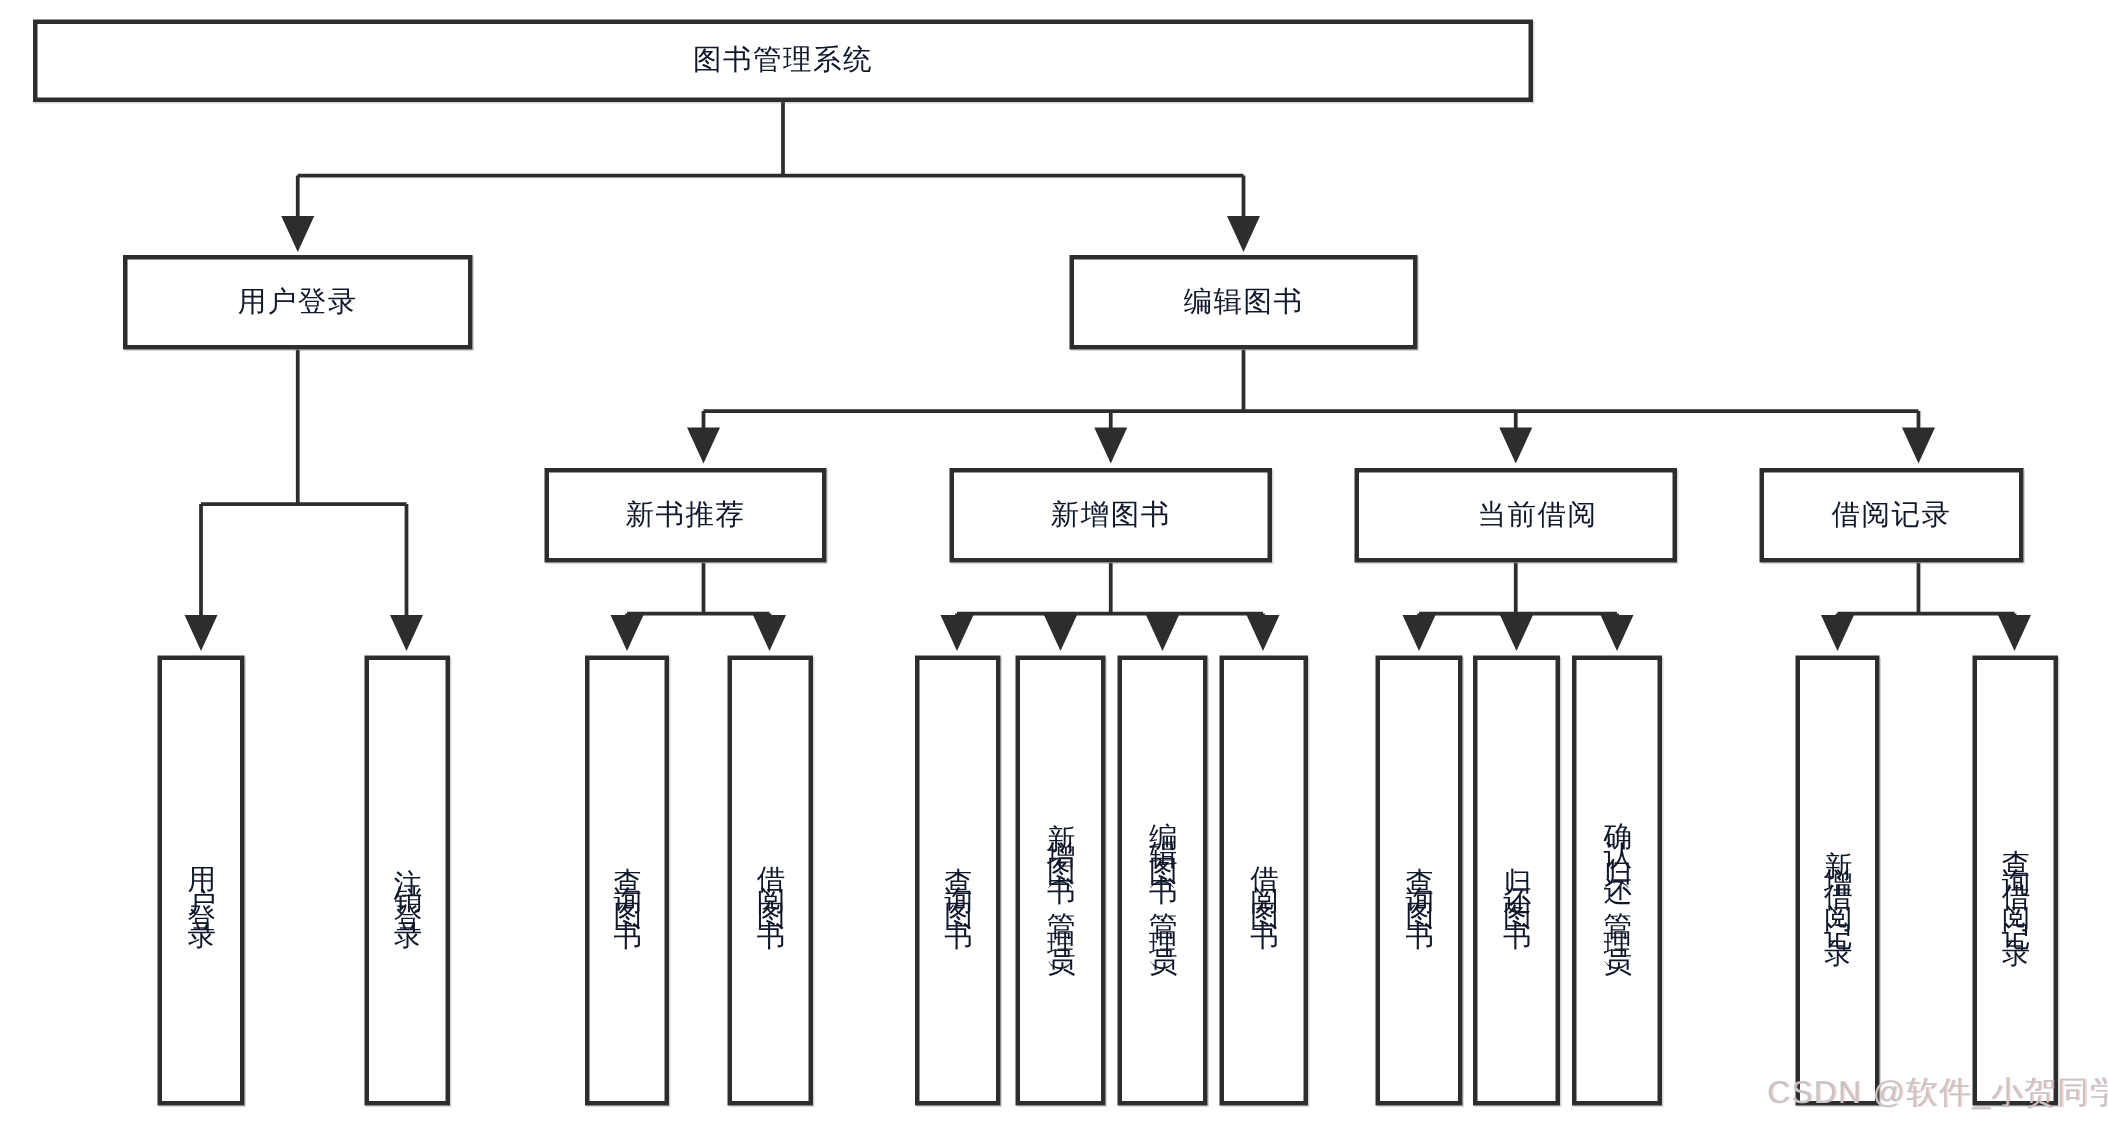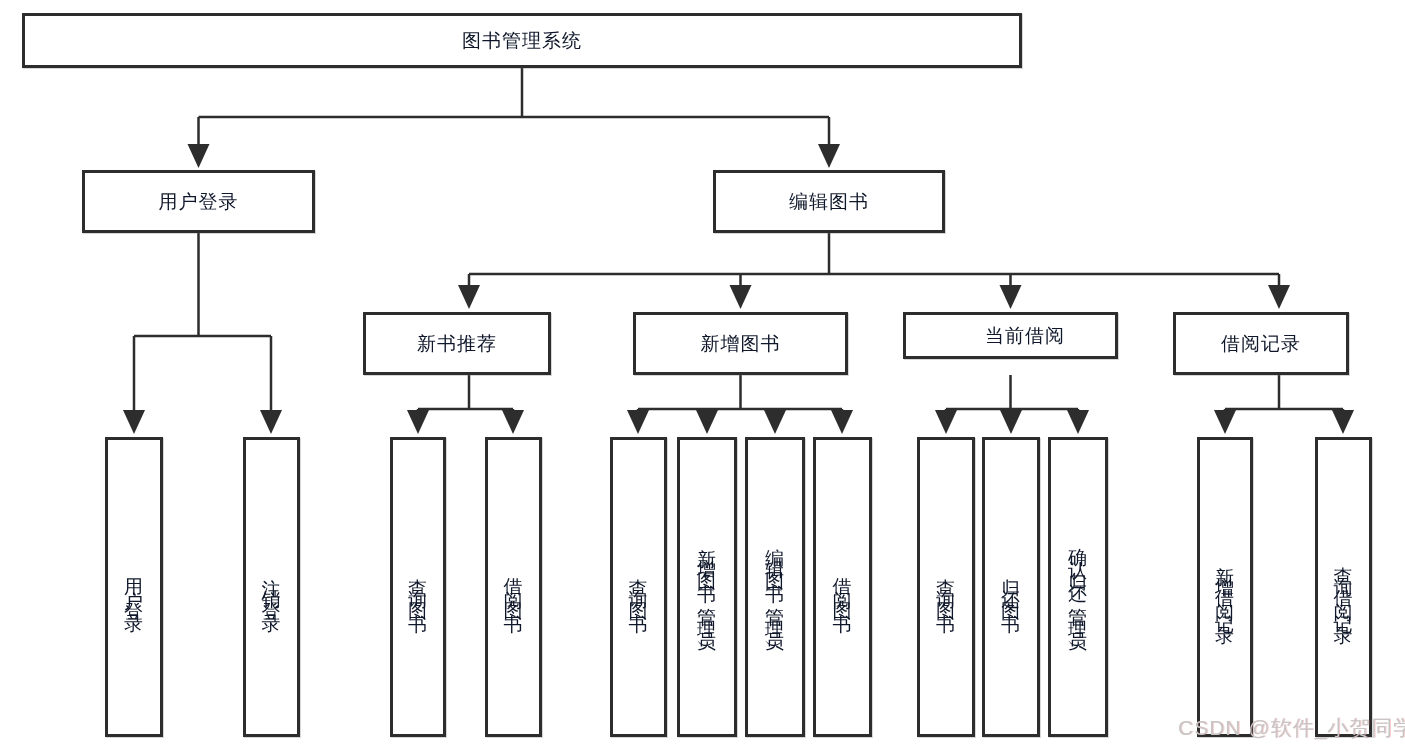--- a/index.html
+++ b/index.html
@@ -107,21 +107,21 @@
   <div class="box hbox" style="left:713px;top:170px;width:232px;height:63px;">
     <span>编辑图书</span>
   </div>
 
   <div class="box hbox" style="left:363px;top:312px;width:188px;height:63px;">
     <span>新书推荐</span>
   </div>
   <div class="box hbox" style="left:633px;top:312px;width:215px;height:63px;">
     <span>新增图书</span>
   </div>
-  <div class="box hbox" style="left:903px;top:312px;width:215px;height:47px;padding-left:29px;">
+  <div class="box hbox" style="left:903px;top:312px;width:215px;height:63px;padding-left:29px;">
     <span>当前借阅</span>
   </div>
   <div class="box hbox" style="left:1173px;top:312px;width:176px;height:63px;">
     <span>借阅记录</span>
   </div>
 
   <div class="box vbox" style="left:105px;top:437px;width:58px;height:300px;">
     <span>用户登录</span>
   </div>
   <div class="box vbox" style="left:243px;top:437px;width:57px;height:300px;">

